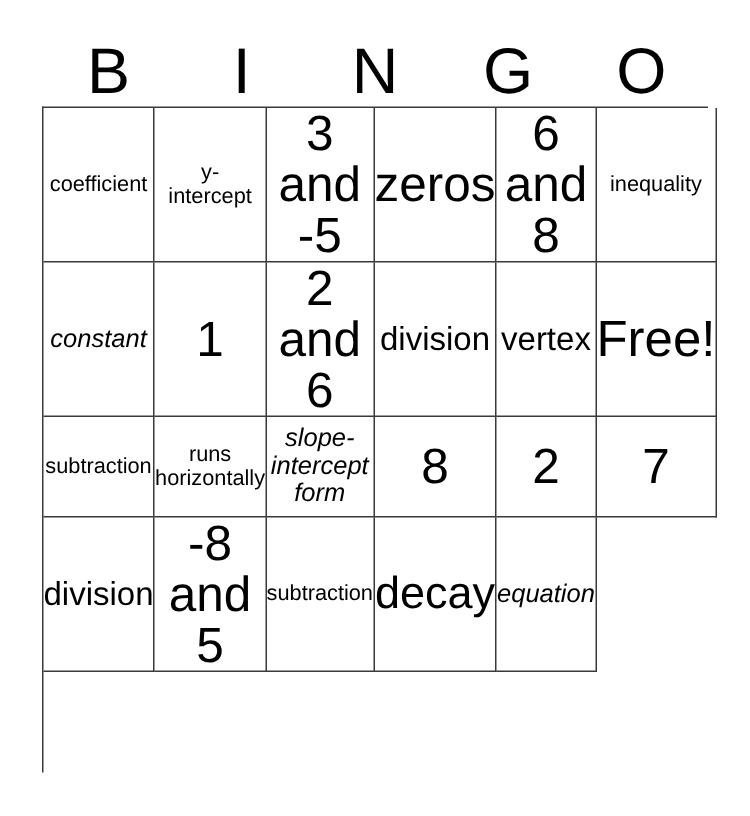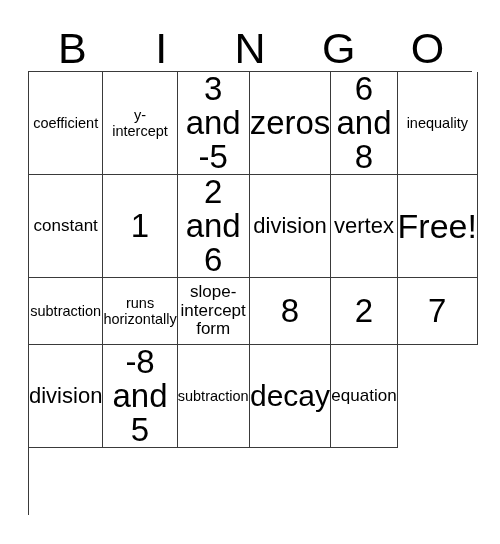--- a/index.html
+++ b/index.html
@@ -67,21 +67,21 @@
   .cell-text {
     display: block;
     width: 100%;
     text-align: center;
     line-height: 1.06;
     white-space: pre-line;
     color: #000000;
   }
   
   .fs-xs  { font-size: 14.5px; line-height: 1.12; }
-  .fs-sm  { font-size: 17px;   line-height: 1.1; }
+  .fs-sm  { font-size: 17px;   line-height: 1.1; font-style: italic; }
   .fs-md  { font-size: 22px;   line-height: 1.08; }
   .fs-xl  { font-size: 30px;   line-height: 1.04; }
   .fs-xxl { font-size: 33px;   line-height: 1.03; text-align: center; }
   .fs-free{ font-size: 34px;   line-height: 1.02; text-align: center; }
   .wide {
     white-space: nowrap;
   }
 </style>
 </head>
 <body>

